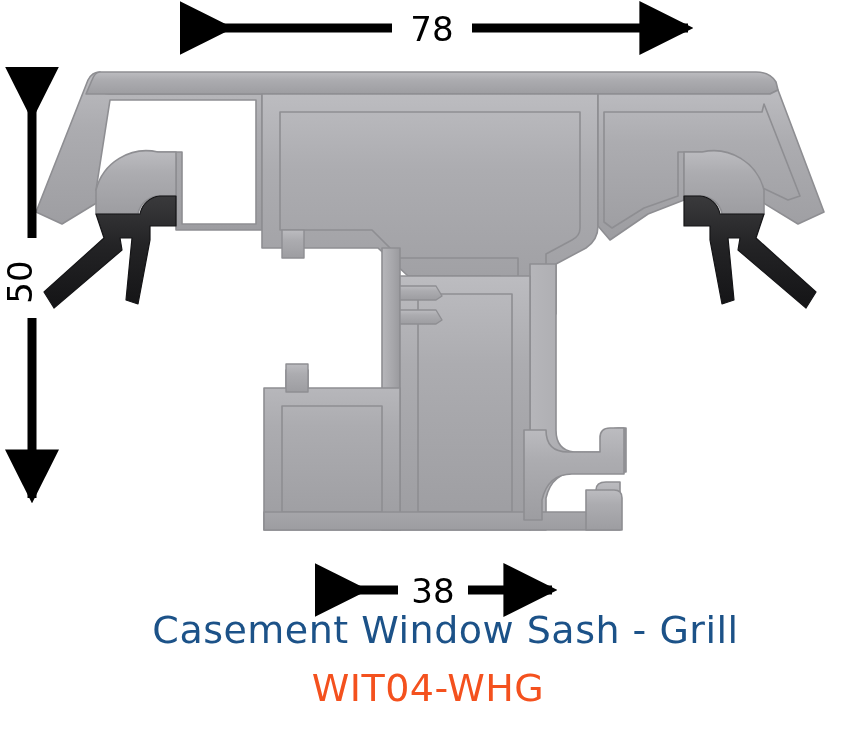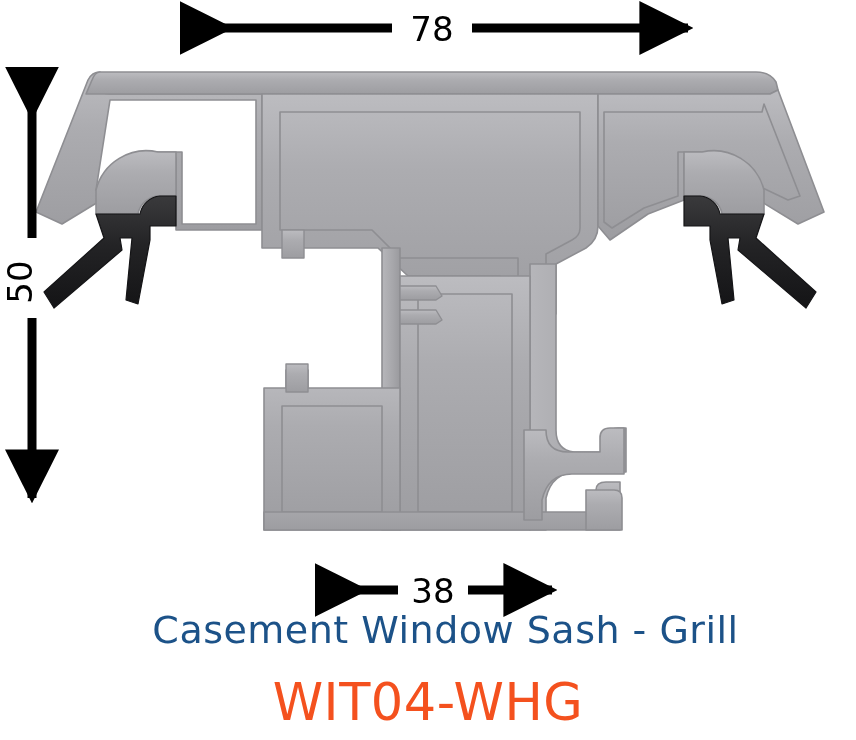--- a/index.html
+++ b/index.html
@@ -39,26 +39,26 @@
     font-size: 38px;
     font-weight: 400;
     letter-spacing: 0.5px;
     line-height: 1.18;
     color: #1c5288;
     white-space: nowrap;
     margin-left: 35px;
   }
   .caption-code {
     font-family: "DejaVu Sans", sans-serif;
-    font-size: 51px;
+    font-size: 38px;
     font-weight: 400;
     letter-spacing: 0.5px;
     line-height: 1.18;
     color: #f4511e;
-    margin-top: 20px;
+    margin-top: 13px;
     white-space: nowrap;
   }
   .dim-text {
     font-family: "DejaVu Sans", sans-serif;
     font-size: 34px;
     fill: #000000;
   }
 </style>
 </head>
 <body>

